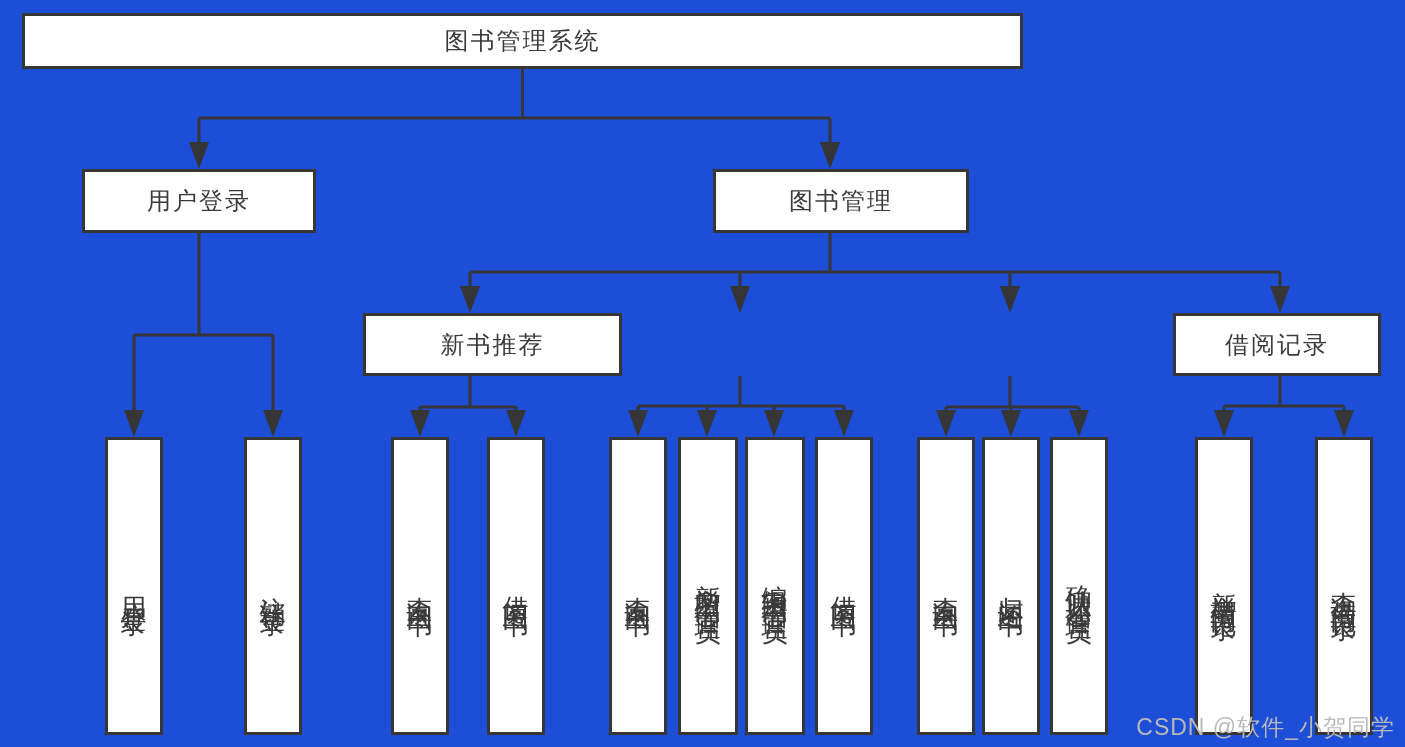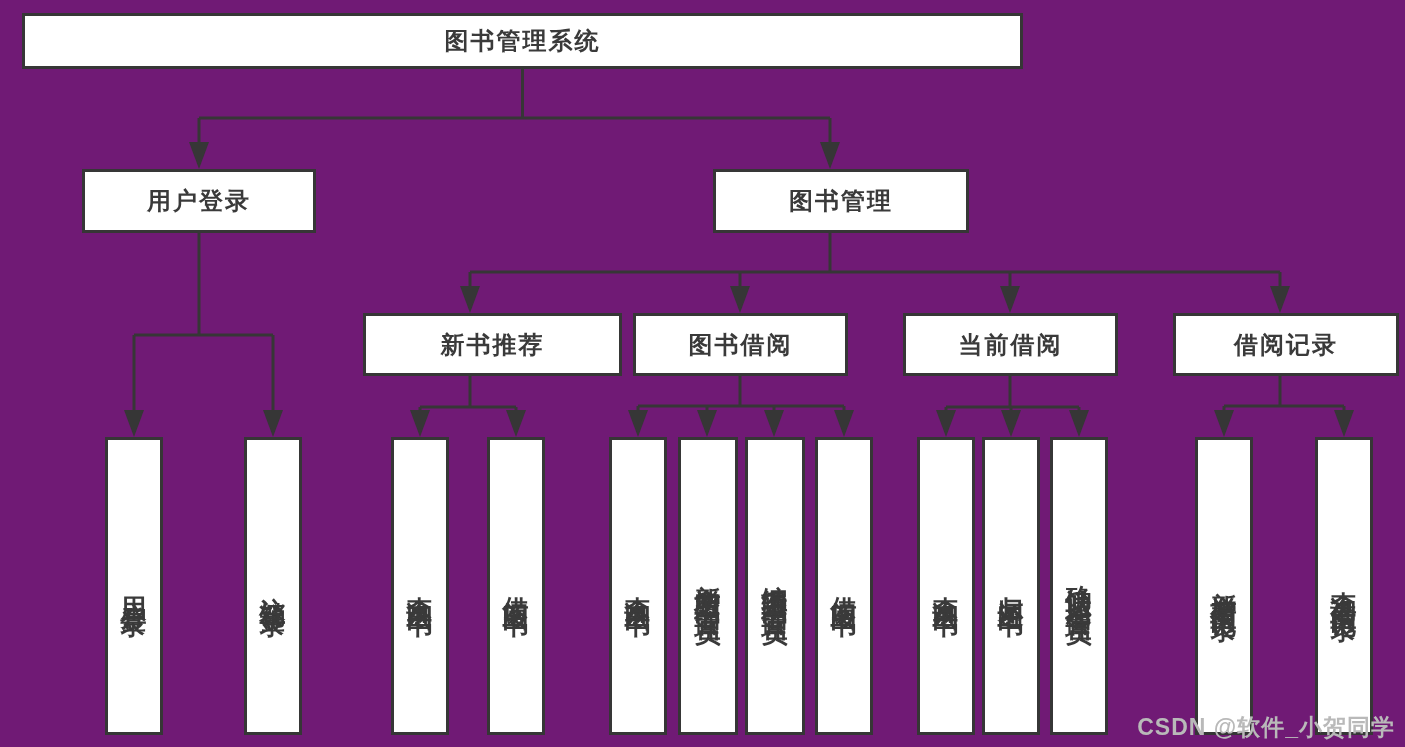--- a/index.html
+++ b/index.html
@@ -1,23 +1,22 @@
 <!DOCTYPE html>
 <html><head>
 <meta charset="utf-8">
 <style>
   html,body{margin:0;padding:0;background:#ffffff;}
   .canvas{
     position:relative;
     width:1405px;height:747px;
-    background:#701a75;
+    background:#1d4ed8;
     overflow:hidden;
     font-family:"Liberation Sans","DejaVu Sans",sans-serif;
     color:#3a3a3a;
-    font-weight:bold;
   }
   svg.wires{position:absolute;left:0;top:0;z-index:1;}
   .node{
     position:absolute;
     box-sizing:border-box;
     background:#ffffff;
     border:3px solid #363636;
     display:flex;
     align-items:center;
     justify-content:center;
@@ -115,29 +114,23 @@
   </div>
 
   <div class="node h-node" style="left:713px;top:169px;width:256px;height:64px">
     <span>图书管理</span>
   </div>
 
   <div class="node h-node" style="left:363px;top:313px;width:259px;height:63px">
     <span>新书推荐</span>
   </div>
 
-  <div class="node h-node" style="left:633px;top:313px;width:215px;height:63px">
-    <span>图书借阅</span>
-  </div>
 
-  <div class="node h-node" style="left:903px;top:313px;width:215px;height:63px">
-    <span>当前借阅</span>
-  </div>
 
-  <div class="node h-node" style="left:1173px;top:313px;width:226px;height:63px">
+  <div class="node h-node" style="left:1173px;top:313px;width:208px;height:63px">
     <span>借阅记录</span>
   </div>
 
   <div class="node leaf" style="left:105px">
     <span class="vtext">用户登录</span>
   </div>
   <div class="node leaf" style="left:244px">
     <span class="vtext">注销登录</span>
   </div>
 

